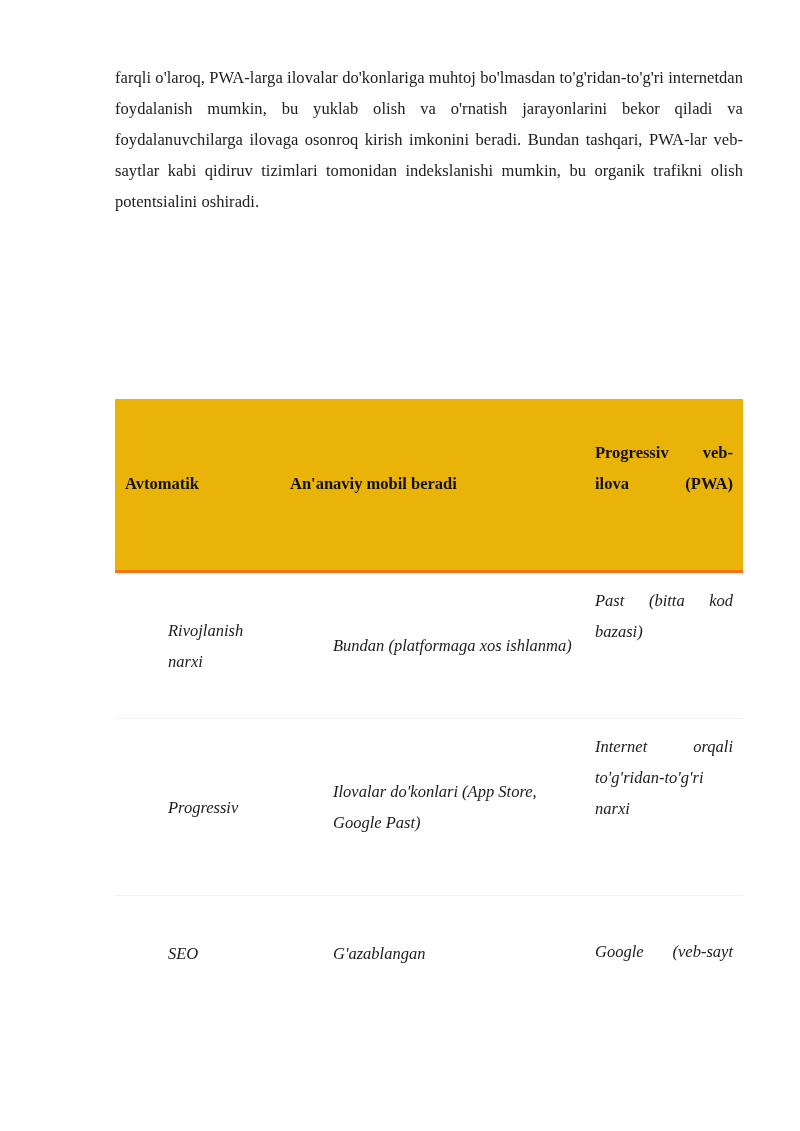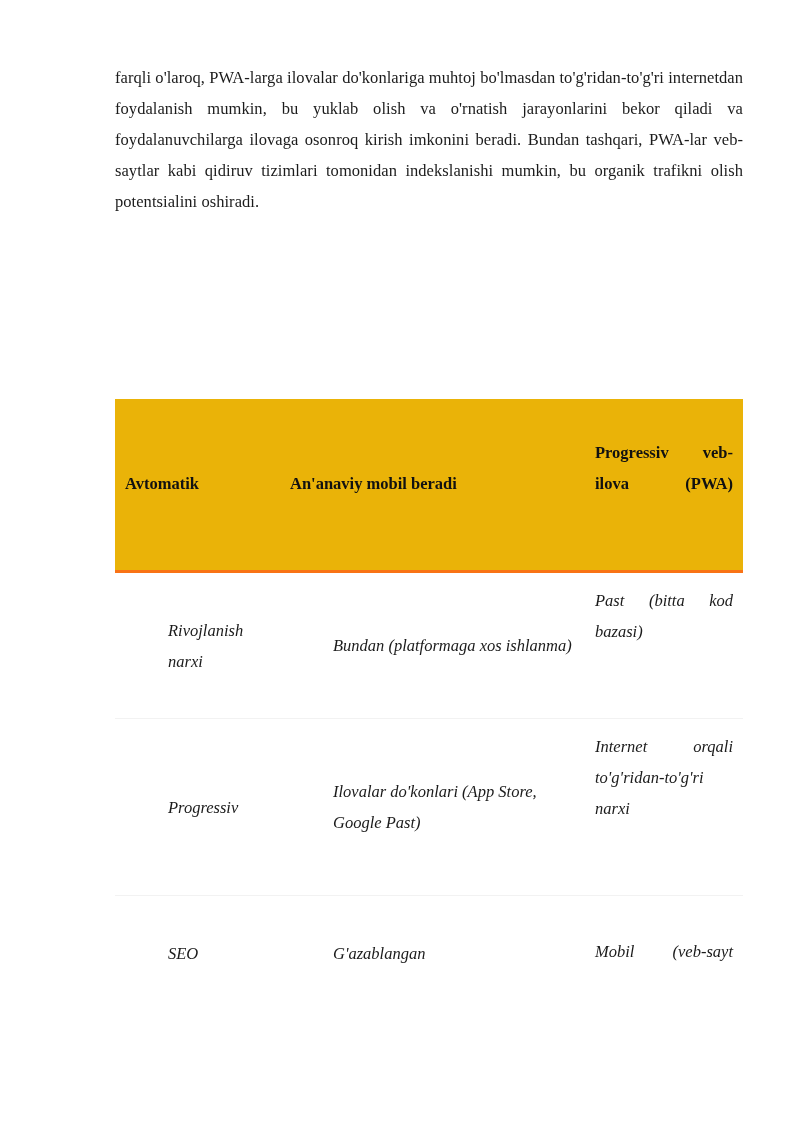--- a/index.html
+++ b/index.html
@@ -155,20 +155,20 @@
 
 
       <tr class="row-4">
         <td>
           <span class="cell left">SEO</span>
         </td>
         <td>
           <span class="cell left">G'azablangan</span>
         </td>
         <td>
-          <span class="cell just lowered">Mobil (veb-sayt</span>
+          <span class="cell just lowered">Google (veb-sayt</span>
         </td>
       </tr>
 
     </tbody>
   </table>
 
 </div>
 
 </body></html>

